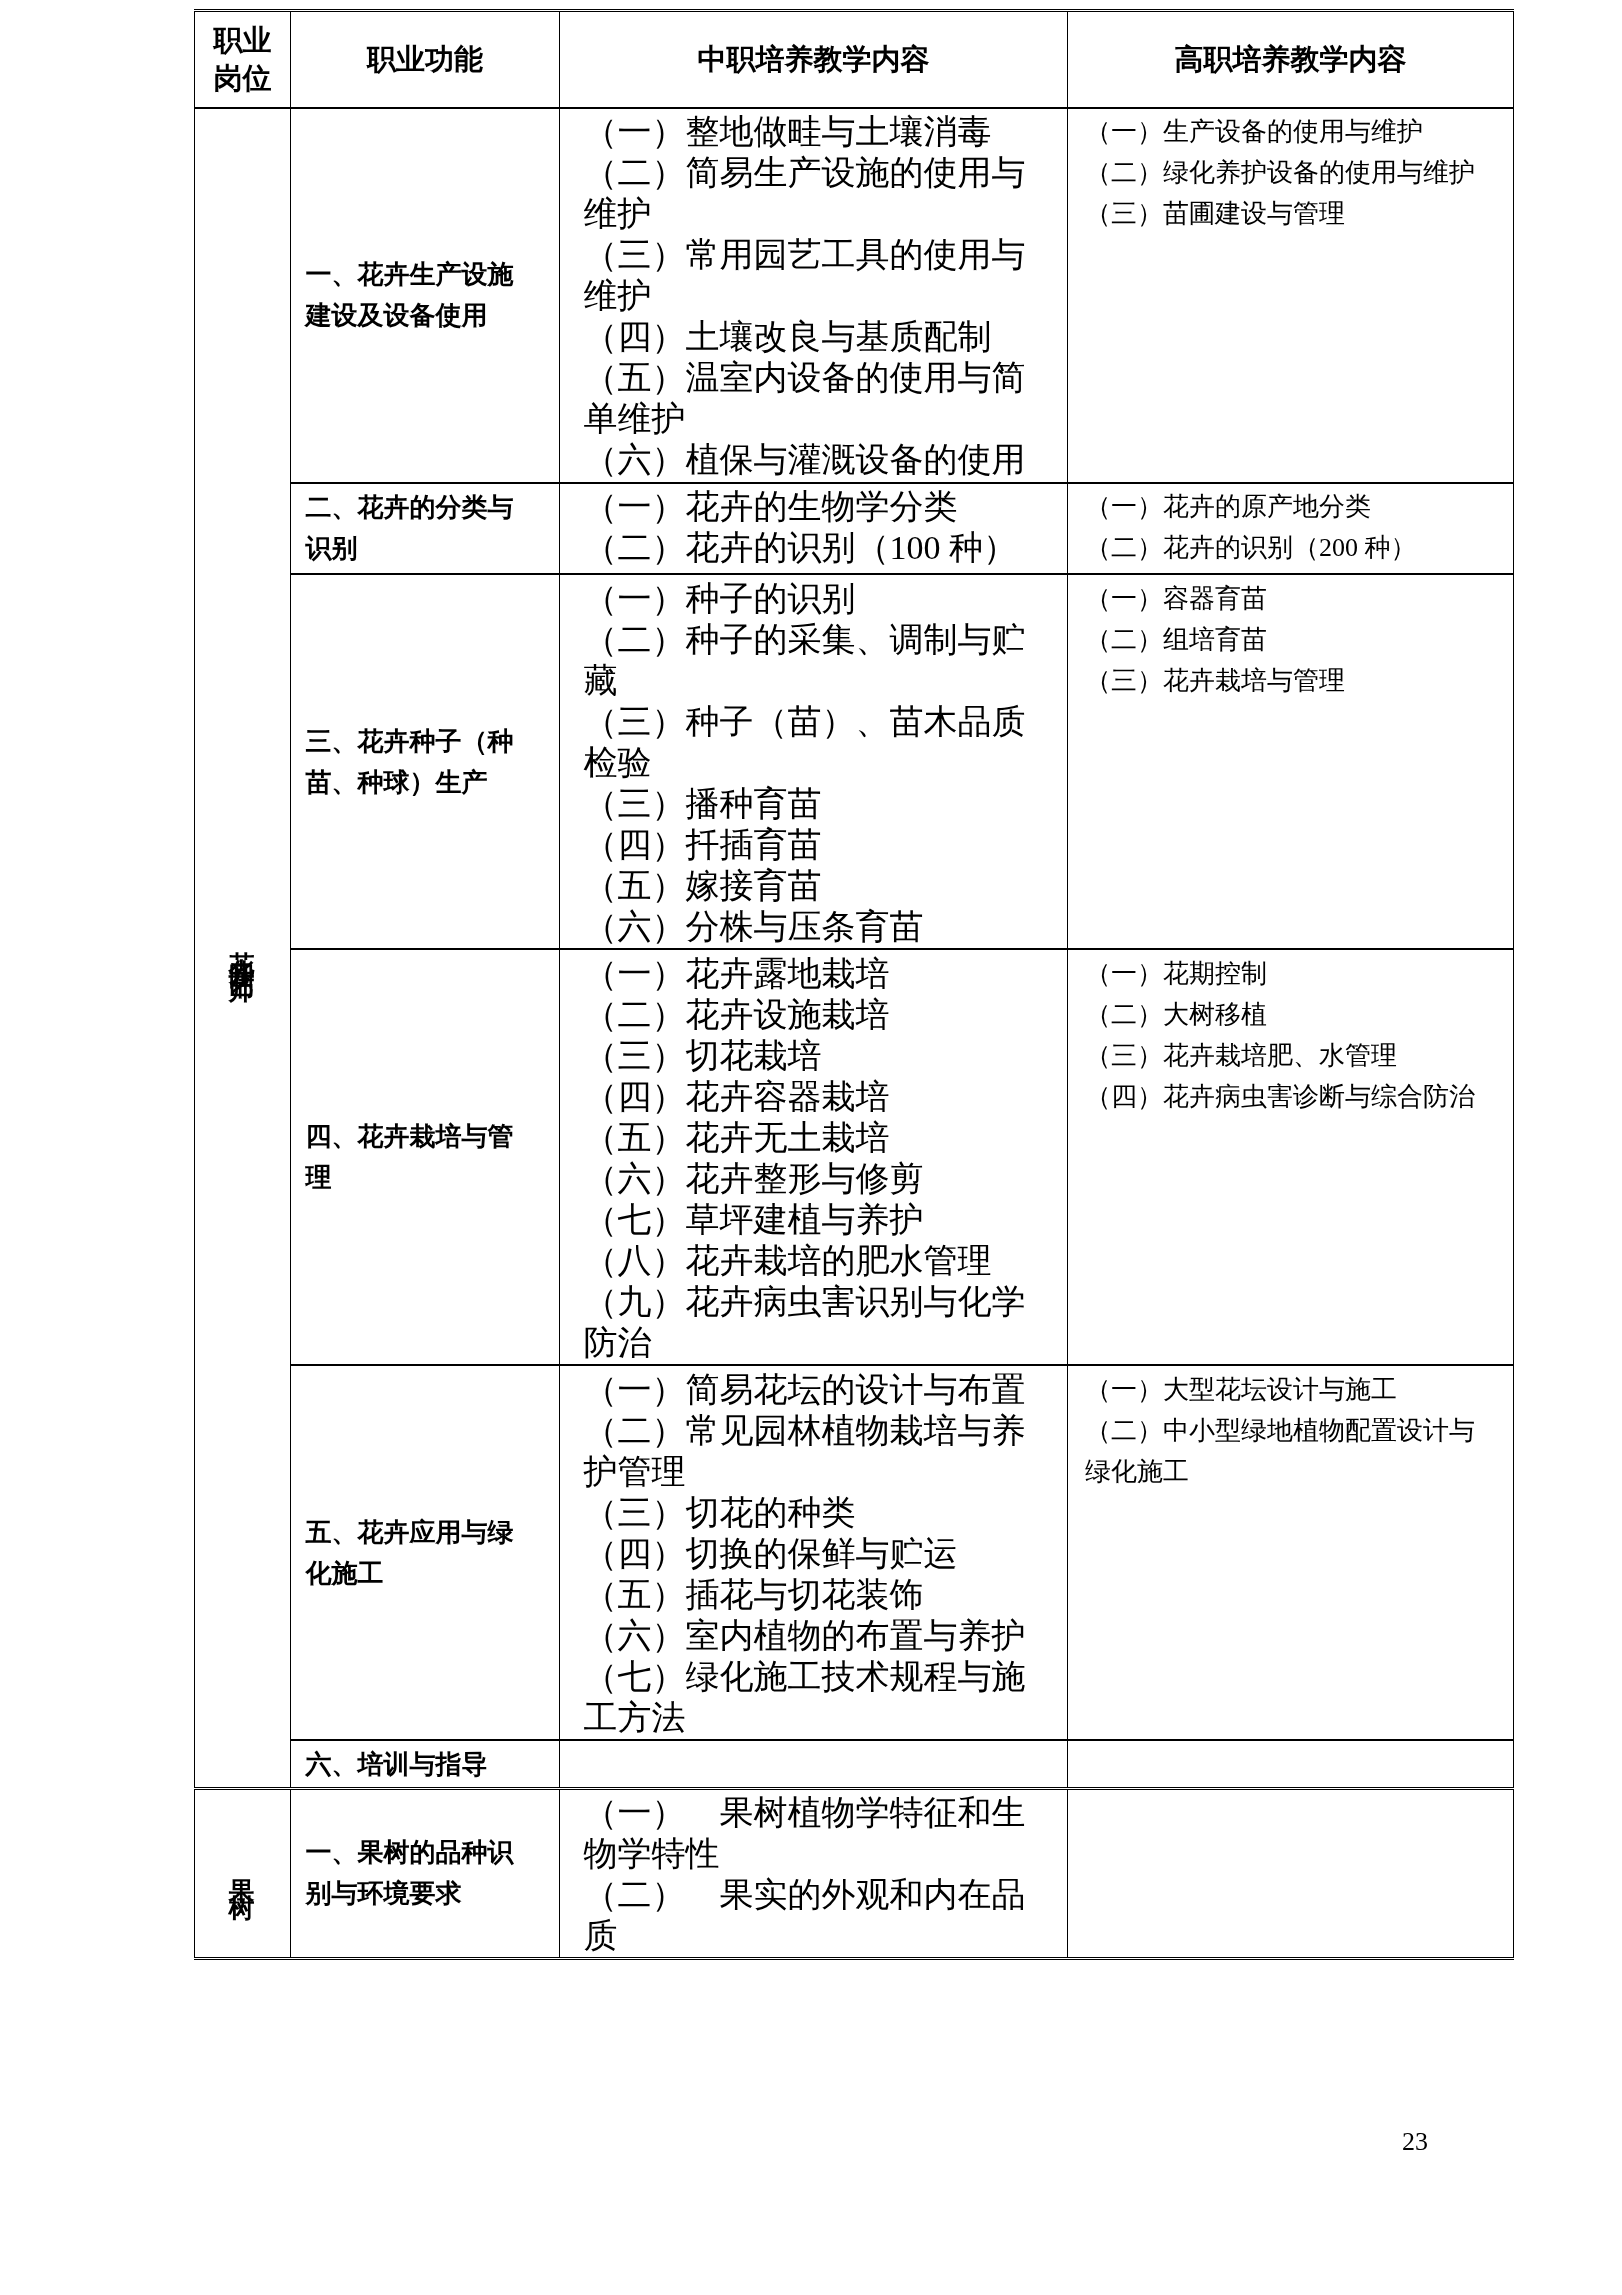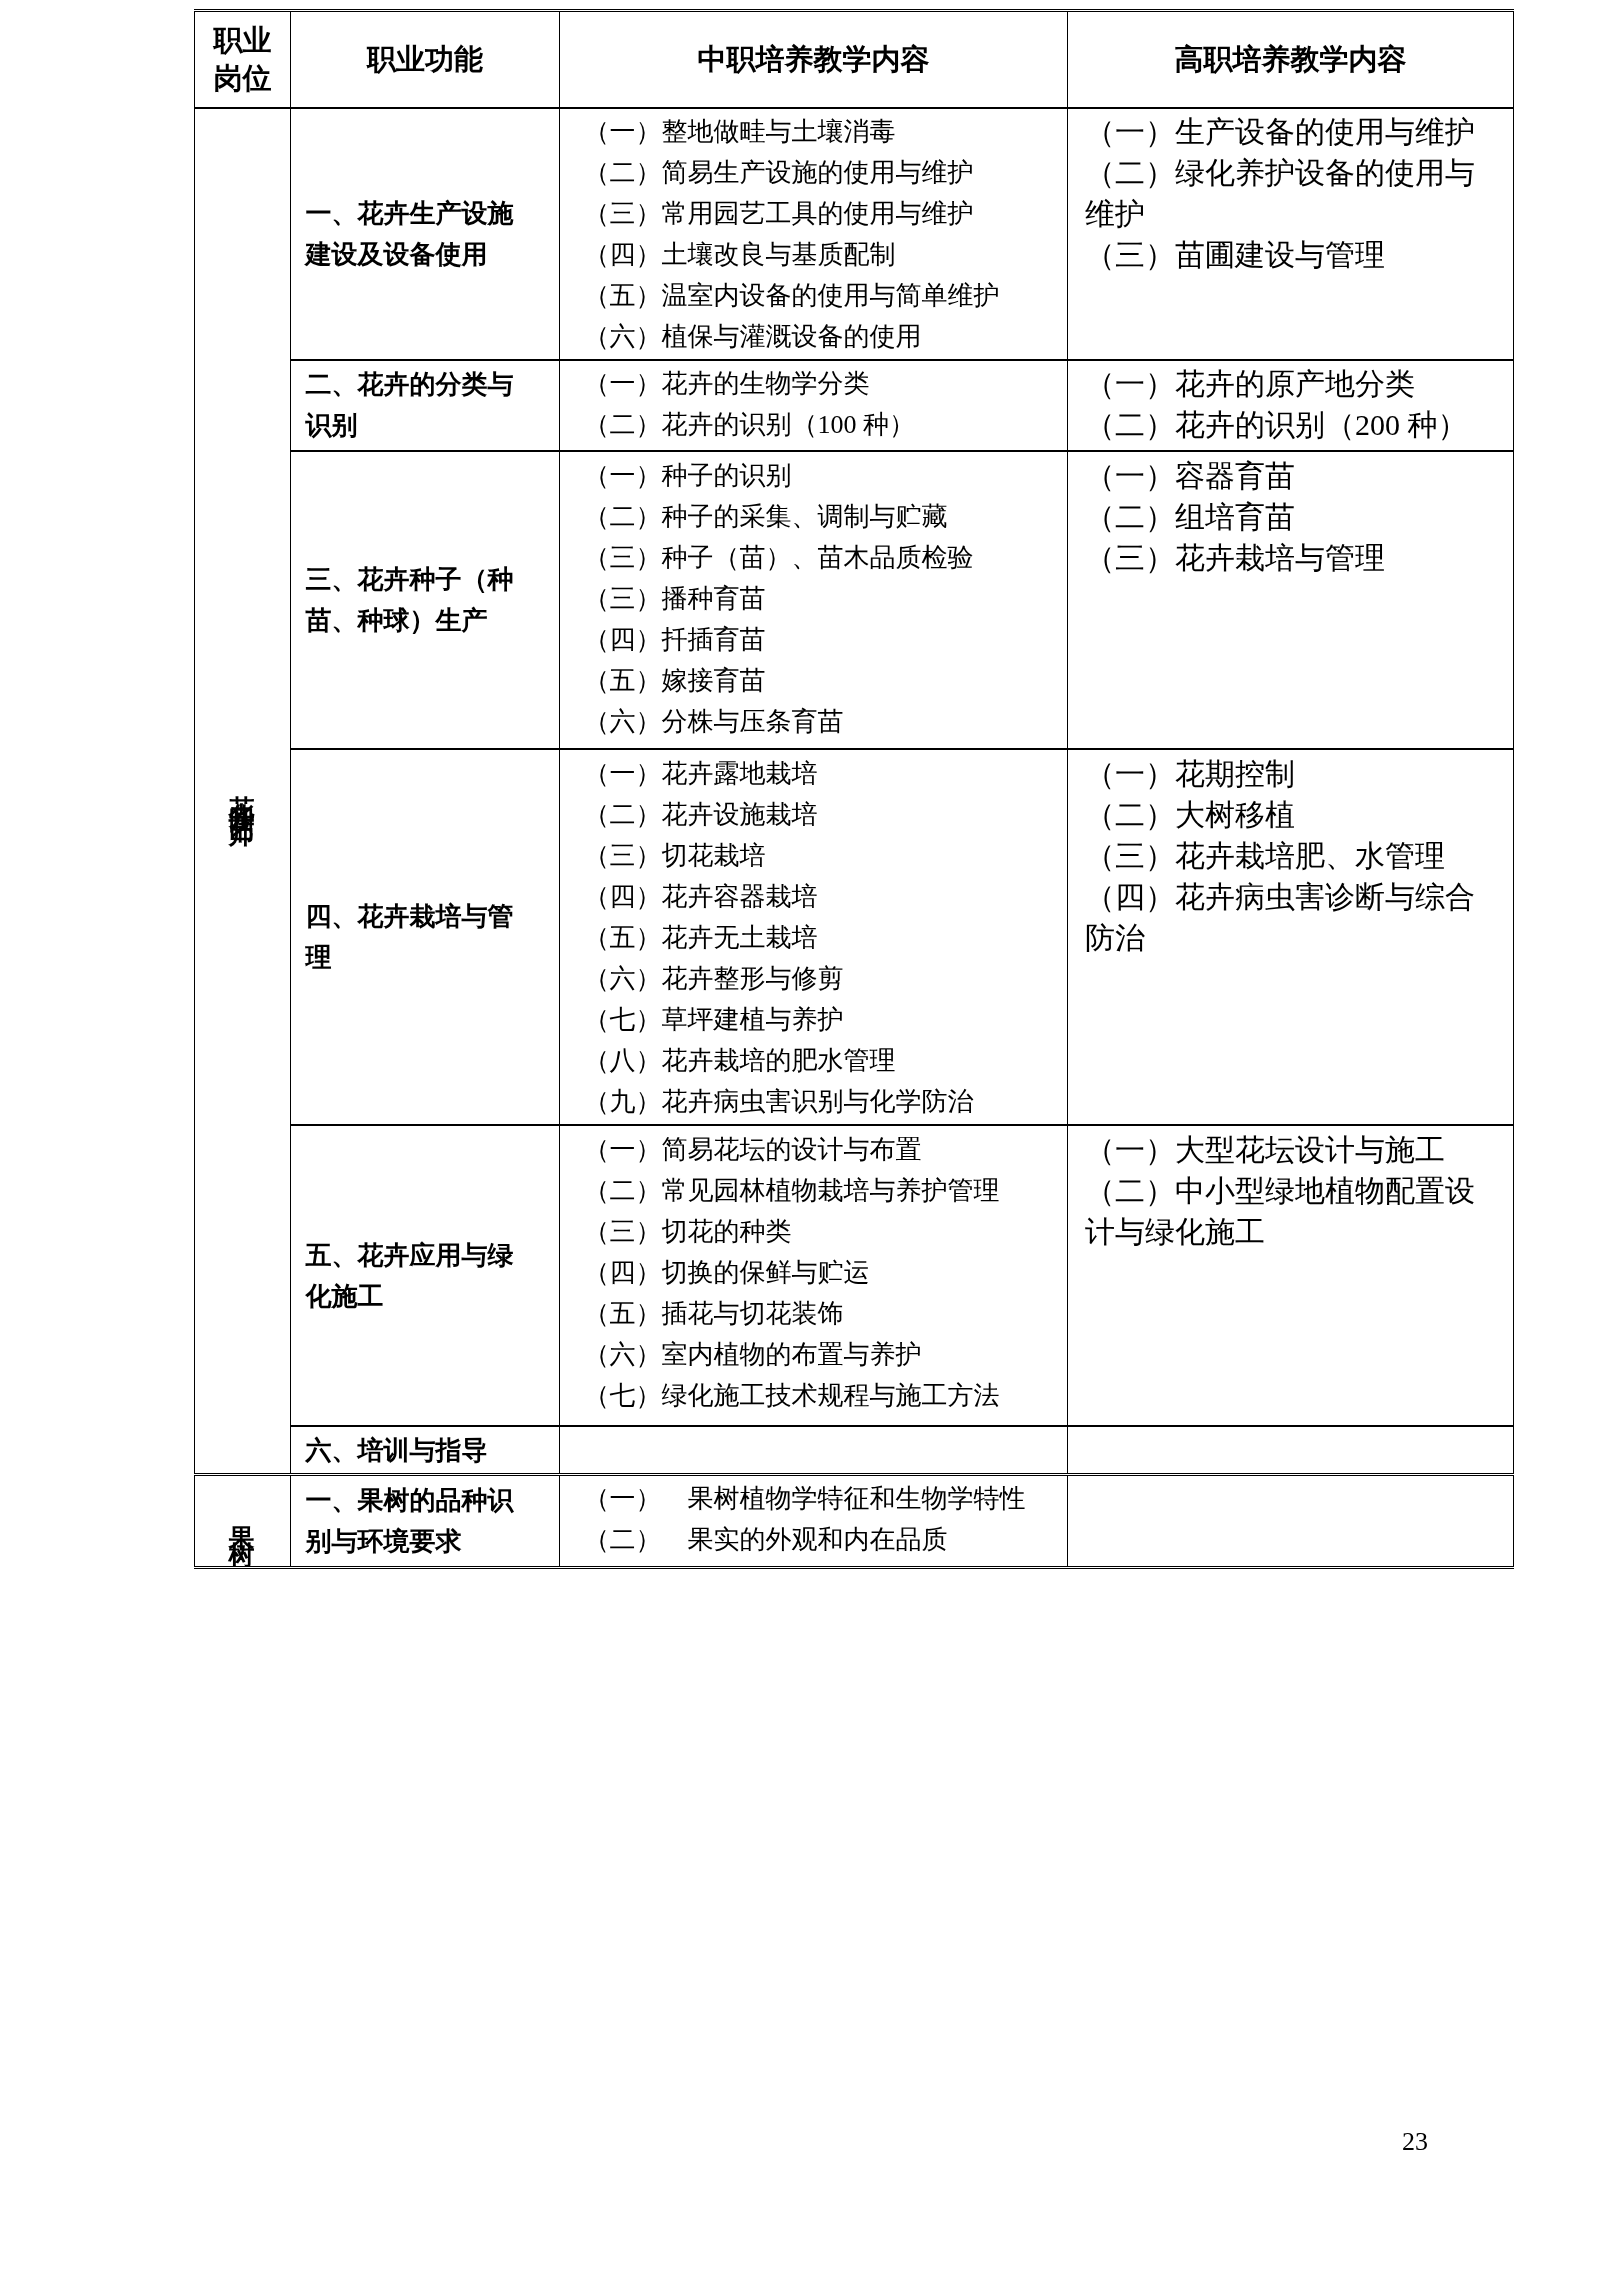--- a/index.html
+++ b/index.html
@@ -79,29 +79,29 @@
     padding: 3.9px 28px 3.9px 14.4px;
     font-family: "Liberation Sans", "DejaVu Sans", sans-serif;
     font-weight: bold;
     font-size: 26px;
     line-height: 41px;
     word-break: break-all;
   }
   td.mid-cell {
     vertical-align: top;
     padding: 2.6px 13px 1.3px 23.6px;
-    font-size: 26px;
+    font-size: 34px;
     line-height: 41px;
     word-break: break-all;
     margin-top: 16px;
   }
   td.high-cell {
     vertical-align: top;
     padding: 2.6px 23px 1.3px 17px;
-    font-size: 30px;
+    font-size: 26px;
     line-height: 41px;
     word-break: break-all;
   }
   .content-item { min-height: 41px; }
   .page-number {
     position: absolute;
     left: 1402px;
     top: 2127px;
     font-size: 26px;
     font-family: "Liberation Serif", "DejaVu Serif", serif;

